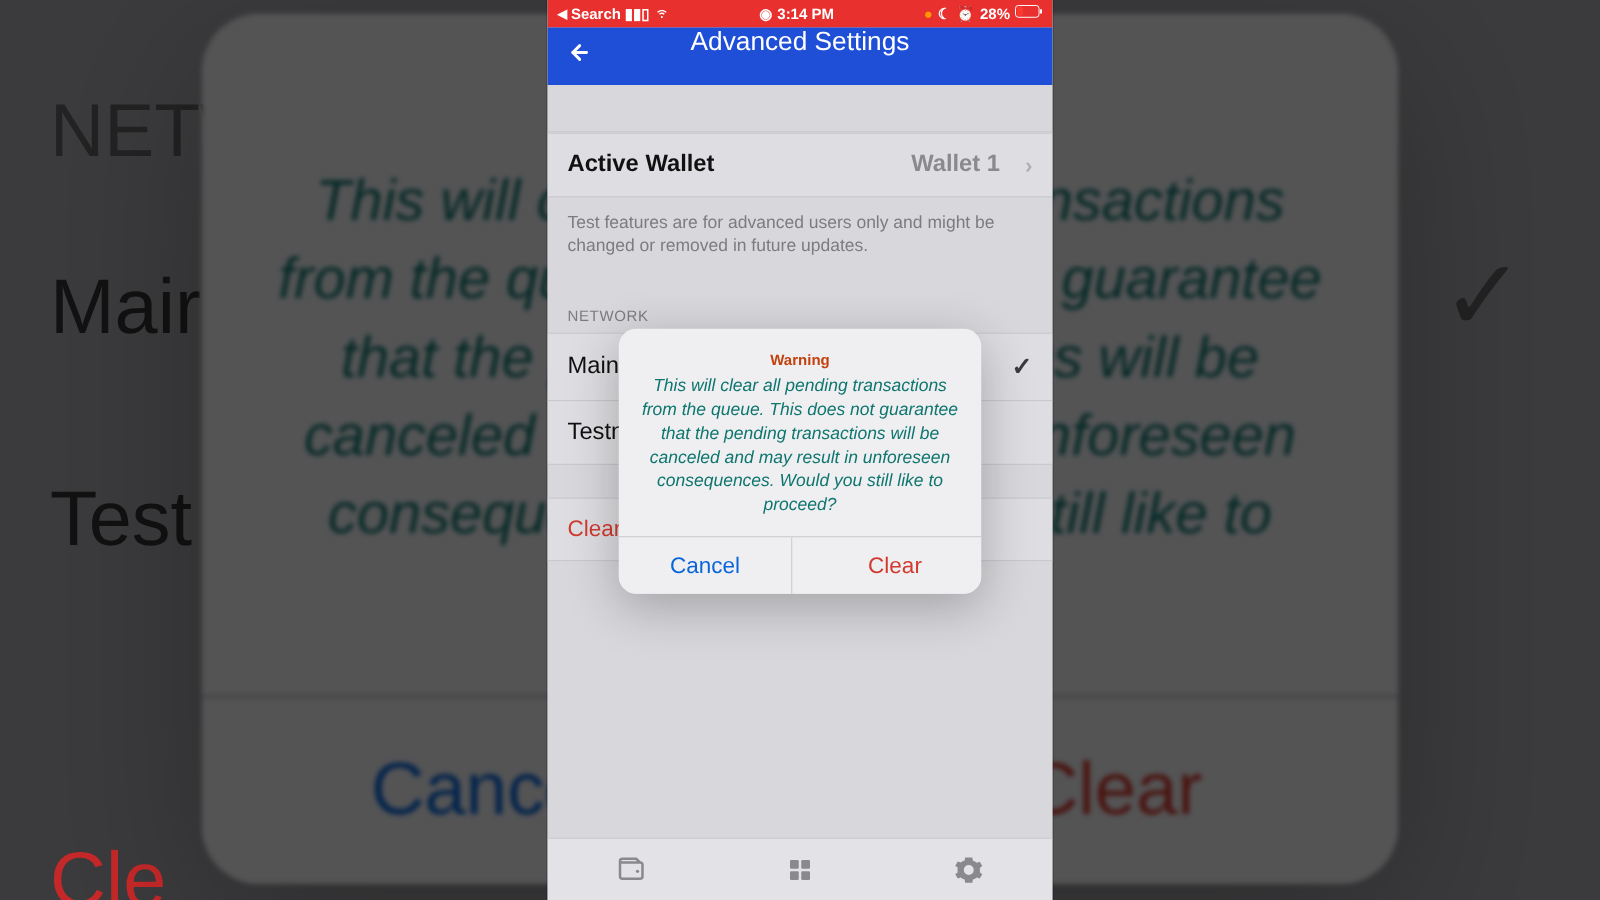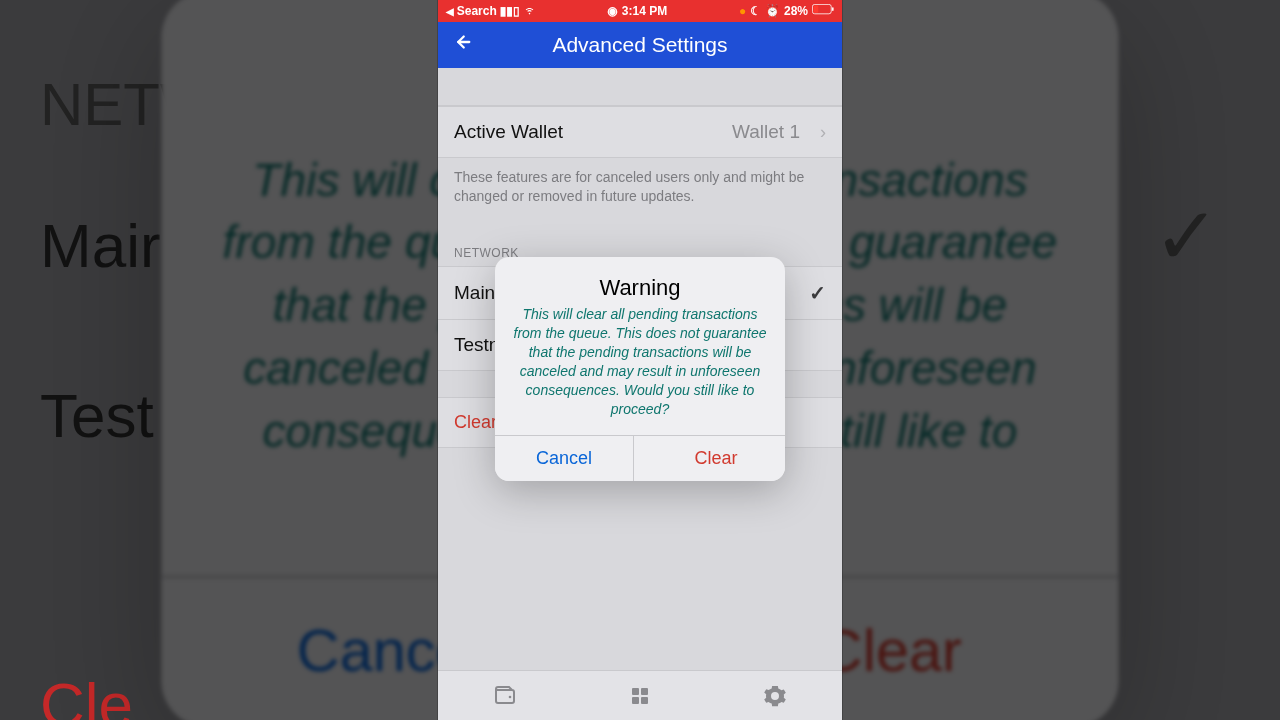--- a/index.html
+++ b/index.html
@@ -56,21 +56,20 @@
     font-weight: 600;
   }
   .statusbar .left, .statusbar .right, .statusbar .center { display:flex; align-items:center; gap:4px; }
   .statusbar .left { gap:3px;}
   .sb-tri { font-size:10px; }
   .navbar {
     height: 46px;
     background: #1f4fd6;
     color: #fff;
     display: flex;
-    align-items: center;
     justify-content: center;
     position: relative;
     font-size: 21px;
     font-weight: 500;
   }
   .navbar .back {
     position: absolute;
     left: 12px;
     top: 50%;
     transform: translateY(-50%);
@@ -87,20 +86,21 @@
   .row {
     background: #dedee2;
     border-top: 1px solid #c9c9cd;
     border-bottom: 1px solid #c9c9cd;
     padding: 14px 16px;
     display: flex;
     align-items: center;
     justify-content: space-between;
     font-size: 19px;
     color: #111;
+    font-weight: bold;
   }
   .row .value { color:#8a8a8e; display:flex; align-items:center; gap:20px;}
   .chev { color:#b0b0b4; font-size:18px;}
   .note {
     padding: 10px 16px 0 16px;
     font-size: 14px;
     color: #7c7c80;
     line-height: 1.35;
   }
   .sect-label {
@@ -159,23 +159,23 @@
     border-radius: 14px;
     overflow: hidden;
     box-shadow: 0 10px 40px rgba(0,0,0,.25);
     font-family: -apple-system, Helvetica, Arial, sans-serif;
   }
   .dialog .d-body {
     padding: 18px 14px 16px 14px;
     text-align: center;
   }
   .dialog .d-title {
-    font-size: 22px;
-    font-weight: 400;
-    color:#000000;
+    font-size: 12px;
+    font-weight: 700;
+    color:#c2410c;
     margin-bottom: 4px;
   }
   .dialog .d-msg {
     font-size: 14px;
     color:#0f766e;
     line-height: 1.35;
     font-style: italic;
   }
   .dialog .d-actions {
     display:flex;
@@ -266,21 +266,21 @@
     <div class="spacer"></div>
 
     <div class="row">
       <span>Active Wallet</span>
       <span class="value">
         <span>Wallet 1</span>
         <span class="chev">›</span>
       </span>
     </div>
 
-    <div class="note">These features are for canceled users only and might be changed or removed in future updates.</div>
+    <div class="note">Test features are for advanced users only and might be changed or removed in future updates.</div>
 
     <div class="sect-label">NETWORK</div>
 
     <div class="list-row">
       <span>Mainnet</span>
       <span class="check">✓</span>
     </div>
     <div class="list-row">
       <span>Testnet</span>
     </div>

